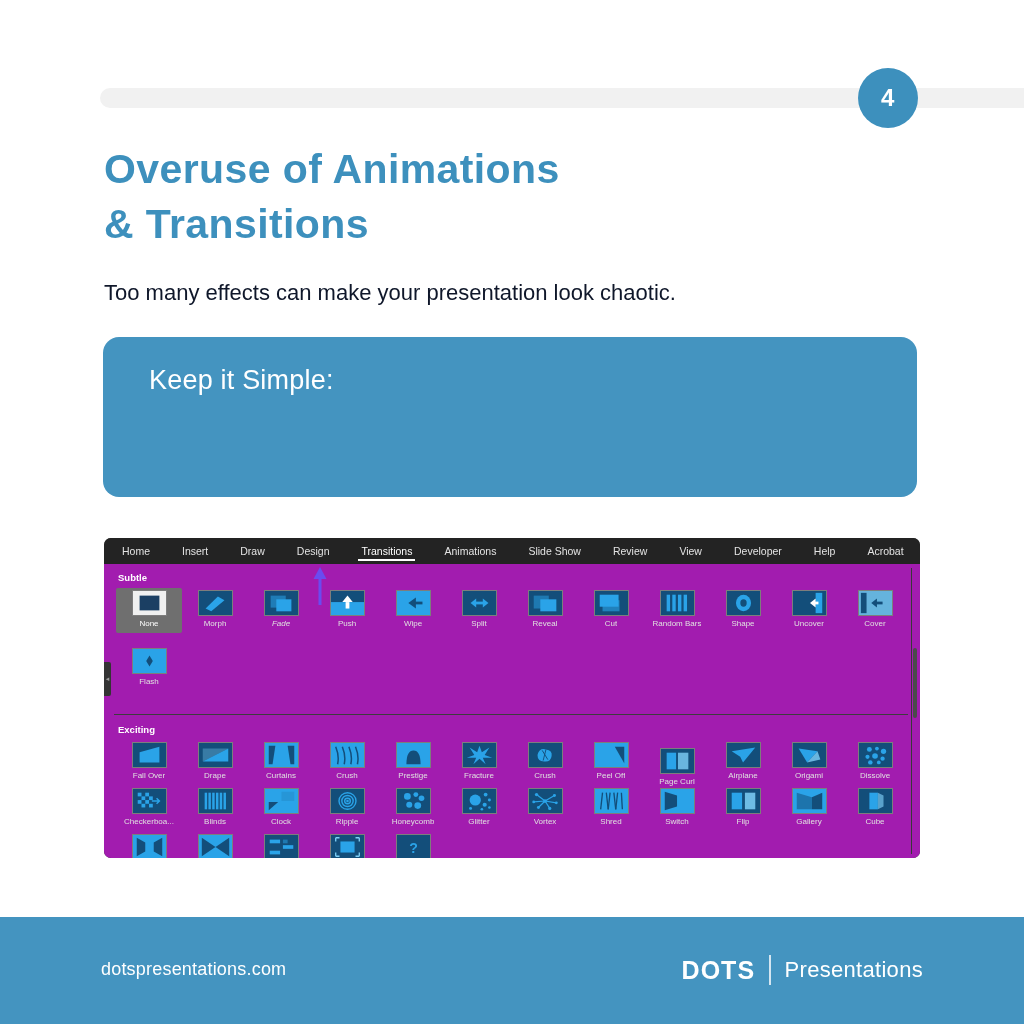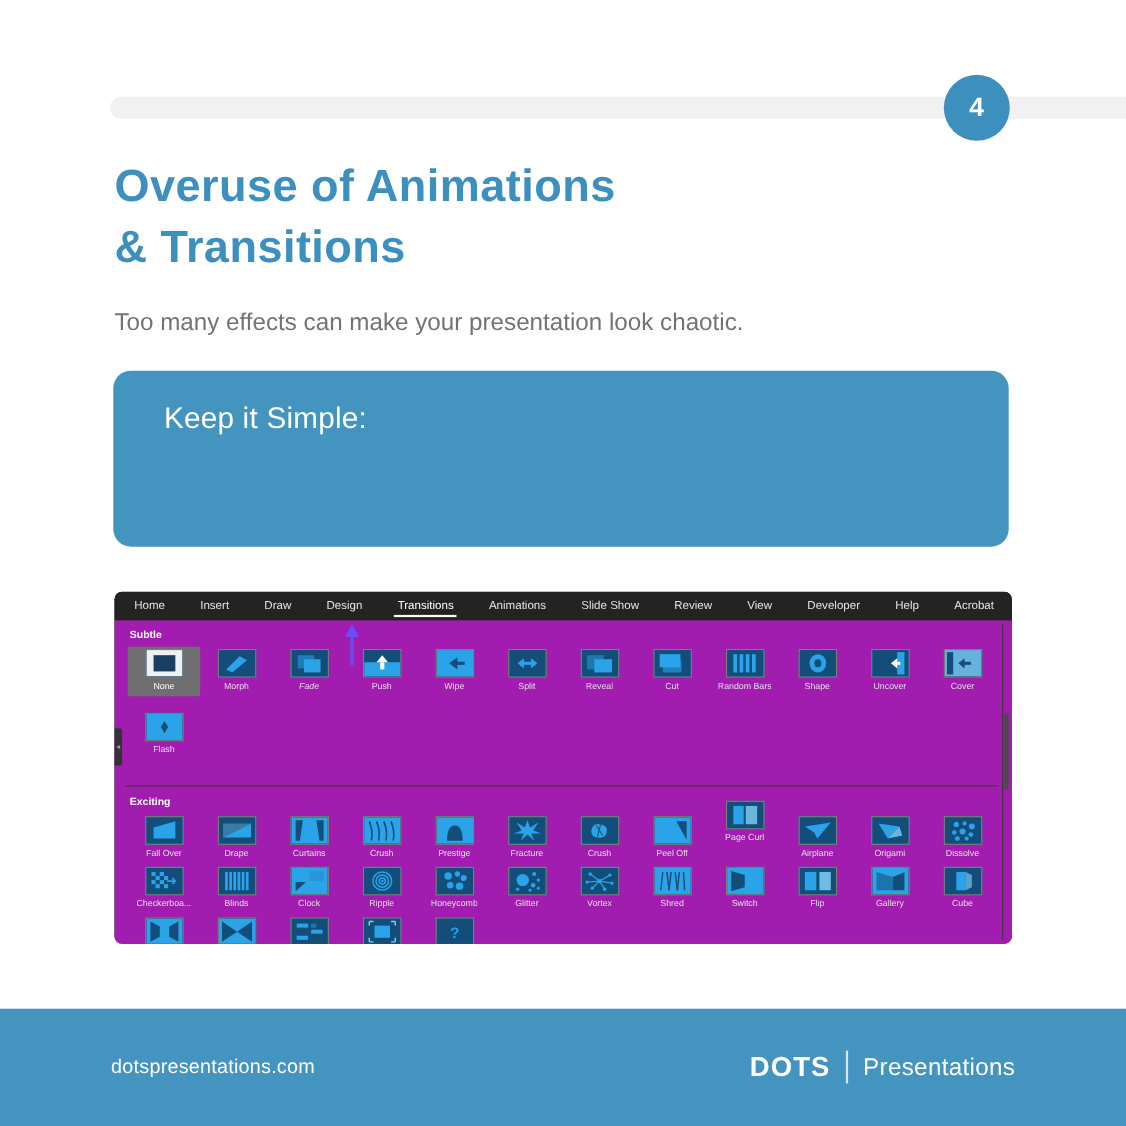--- a/index.html
+++ b/index.html
@@ -59,21 +59,21 @@
     letter-spacing: 0.4px;
   }
   .headline .line { display: block; }
 
   .subline {
     position: absolute;
     left: 104px;
     top: 278px;
     width: 840px;
     font-size: 22px;
-    color: #737373;
+    color: #0f172a;
     line-height: 1.4;
   }
 
   
   .callout {
     position: absolute;
     left: 103px;
     top: 337px;
     width: 814px;
     height: 160px;
@@ -526,21 +526,21 @@
         </div>
         <div class="tile" style="left: 464px; top: 176px;">
           <div class="tile-icon">
             <svg viewBox="0 0 35 26" preserveAspectRatio="none">
               <rect width="35" height="26" fill="#2aa3e8"></rect>
               <path d="M21 4 L31 4 L31 22 Z" fill="#134e7a"></path>
             </svg>
           </div>
           <div class="tile-label">Peel Off</div>
         </div>
-        <div class="tile" style="left: 530px; top: 162px;">
+        <div class="tile" style="left: 530px; top: 182px;">
           <div class="tile-icon">
             <svg viewBox="0 0 35 26" preserveAspectRatio="none">
               <rect width="35" height="26" fill="#134e7a"></rect>
               <rect x="6" y="4" width="10" height="18" fill="#2aa3e8"></rect>
               <rect x="18" y="4" width="11" height="18" fill="#7fd0f7" opacity=".8"></rect>
             </svg>
           </div>
           <div class="tile-label">Page Curl</div>
         </div>
         <div class="tile" style="left: 596px; top: 176px;">

